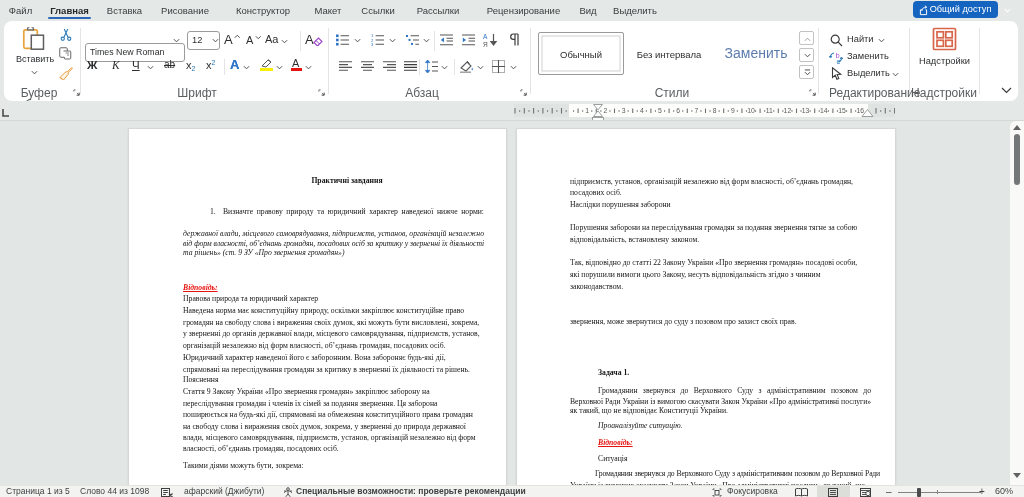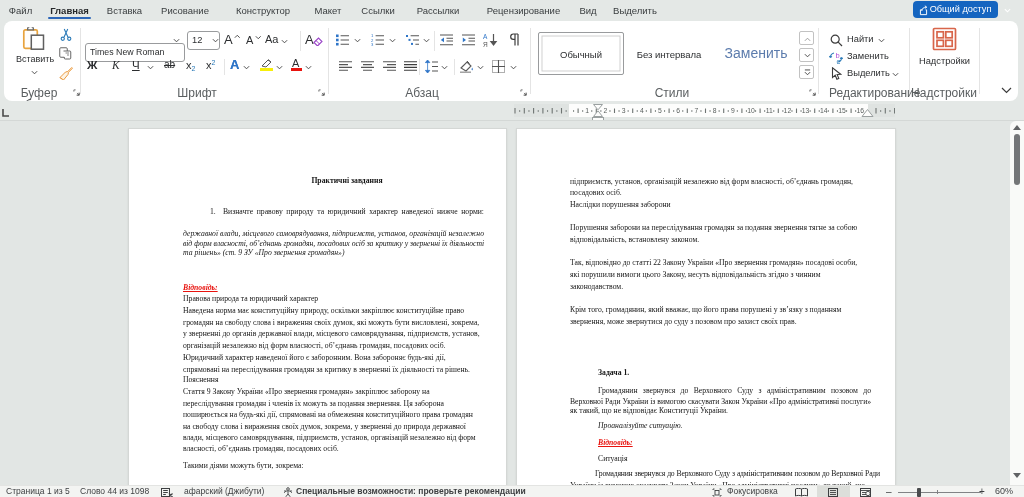--- a/index.html
+++ b/index.html
@@ -463,37 +463,36 @@
     <div class="ln bd it red" style="left:54px;top:154px;">Відповідь:</div>
     <div class="ln" style="left:54px;top:165.1px;">Правова природа та юридичний характер</div>
     <div class="ln" style="left:54px;top:176.8px;">Наведена норма має конституційну природу, оскільки закріплює конституційне право</div>
     <div class="ln" style="left:54px;top:188.5px;">громадян на свободу слова і вираження своїх думок, які можуть бути висловлені, зокрема,</div>
     <div class="ln" style="left:54px;top:200px;">у зверненні до органів державної влади, місцевого самоврядування, підприємств, установ,</div>
     <div class="ln" style="left:54px;top:211.5px;">організацій незалежно від форм власності, об’єднань громадян, посадових осіб.</div>
     <div class="ln" style="left:54px;top:224.3px;">Юридичний характер наведеної його є заборонним. Вона забороняє будь-які дії,</div>
     <div class="ln" style="left:54px;top:236px;">спрямовані на переслідування громадян за критику в зверненні їх діяльності та рішень.</div>
     <div class="ln" style="left:54px;top:246.3px;">Пояснення</div>
     <div class="ln" style="left:54px;top:257.7px;">Стаття 9 Закону України «Про звернення громадян» закріплює заборону на</div>
-    <div class="ln" style="left:54px;top:269.8px;">переслідування громадян і членів їх можуть за подання звернення. Ця заборона</div>
+    <div class="ln" style="left:54px;top:269.8px;">переслідування громадян і членів їх сімей за подання звернення. Ця заборона</div>
     <div class="ln" style="left:54px;top:280.8px;">поширюється на будь-які дії, спрямовані на обмеження конституційного права громадян</div>
     <div class="ln" style="left:54px;top:292.9px;">на свободу слова і вираження своїх думок, зокрема, у зверненні до природа державної</div>
     <div class="ln" style="left:54px;top:304.3px;">влади, місцевого самоврядування, підприємств, установ, організацій незалежно від форм</div>
     <div class="ln" style="left:54px;top:315.3px;">власності, об’єднань громадян, посадових осіб.</div>
     <div class="ln" style="left:54px;top:331.8px;">Такими діями можуть бути, зокрема:</div>
   </div>
   <div class="page" id="page2">
     <div class="ln" style="left:53px;top:47.8px;">підприємств, установ, організацій незалежно від форм власності, об’єднань громадян,</div>
     <div class="ln" style="left:53px;top:59.4px;">посадових осіб.</div>
     <div class="ln" style="left:53px;top:70.7px;">Наслідки порушення заборони</div>
     <div class="ln" style="left:53px;top:93.9px;">Порушення заборони на переслідування громадян за подання звернення тягне за собою</div>
     <div class="ln" style="left:53px;top:105.5px;">відповідальність, встановлену законом.</div>
     <div class="ln" style="left:53px;top:128.8px;">Так, відповідно до статті 22 Закону України «Про звернення громадян» посадові особи,</div>
     <div class="ln" style="left:53px;top:140.7px;">які порушили вимоги цього Закону, несуть відповідальність згідно з чинним</div>
     <div class="ln" style="left:53px;top:152.7px;">законодавством.</div>
-    <div class="ln" style="left:53px;top:176px;">Крім того, громадянин, який вважає, що його права порушені у зв’язку з поданням</div>
     <div class="ln" style="left:53px;top:188.3px;">звернення, може звернутися до суду з позовом про захист своїх прав.</div>
     <div class="ln bd" style="left:81px;top:238.5px;">Задача 1.</div>
     <div class="ln j" style="left:81px;top:257.3px;width:273px;">Громадянин звернувся до Верховного Суду з адміністративним позовом до</div>
     <div class="ln j" style="left:53px;top:267.6px;width:301px;letter-spacing:-0.06px;">Верховної Ради України із вимогою скасувати Закон України «Про адміністративні послуги»</div>
     <div class="ln" style="left:53px;top:276.8px;">як такий, що не відповідає Конституції України.</div>
     <div class="ln it" style="left:81px;top:291.8px;">Проаналізуйте ситуацію.</div>
     <div class="ln bd it red" style="left:81px;top:308.8px;">Відповідь:</div>
     <div class="ln" style="left:81px;top:324.9px;">Ситуація</div>
     <div class="ln j" style="left:78px;top:340.3px;width:285px;letter-spacing:-0.2px;">Громадянин звернувся до Верховного Суду з адміністративним позовом до Верховної Ради</div>
     <div class="ln" style="left:53px;top:351.5px;">України із вимогою скасувати Закон України «Про адміністративні послуги» як такий, що</div>

